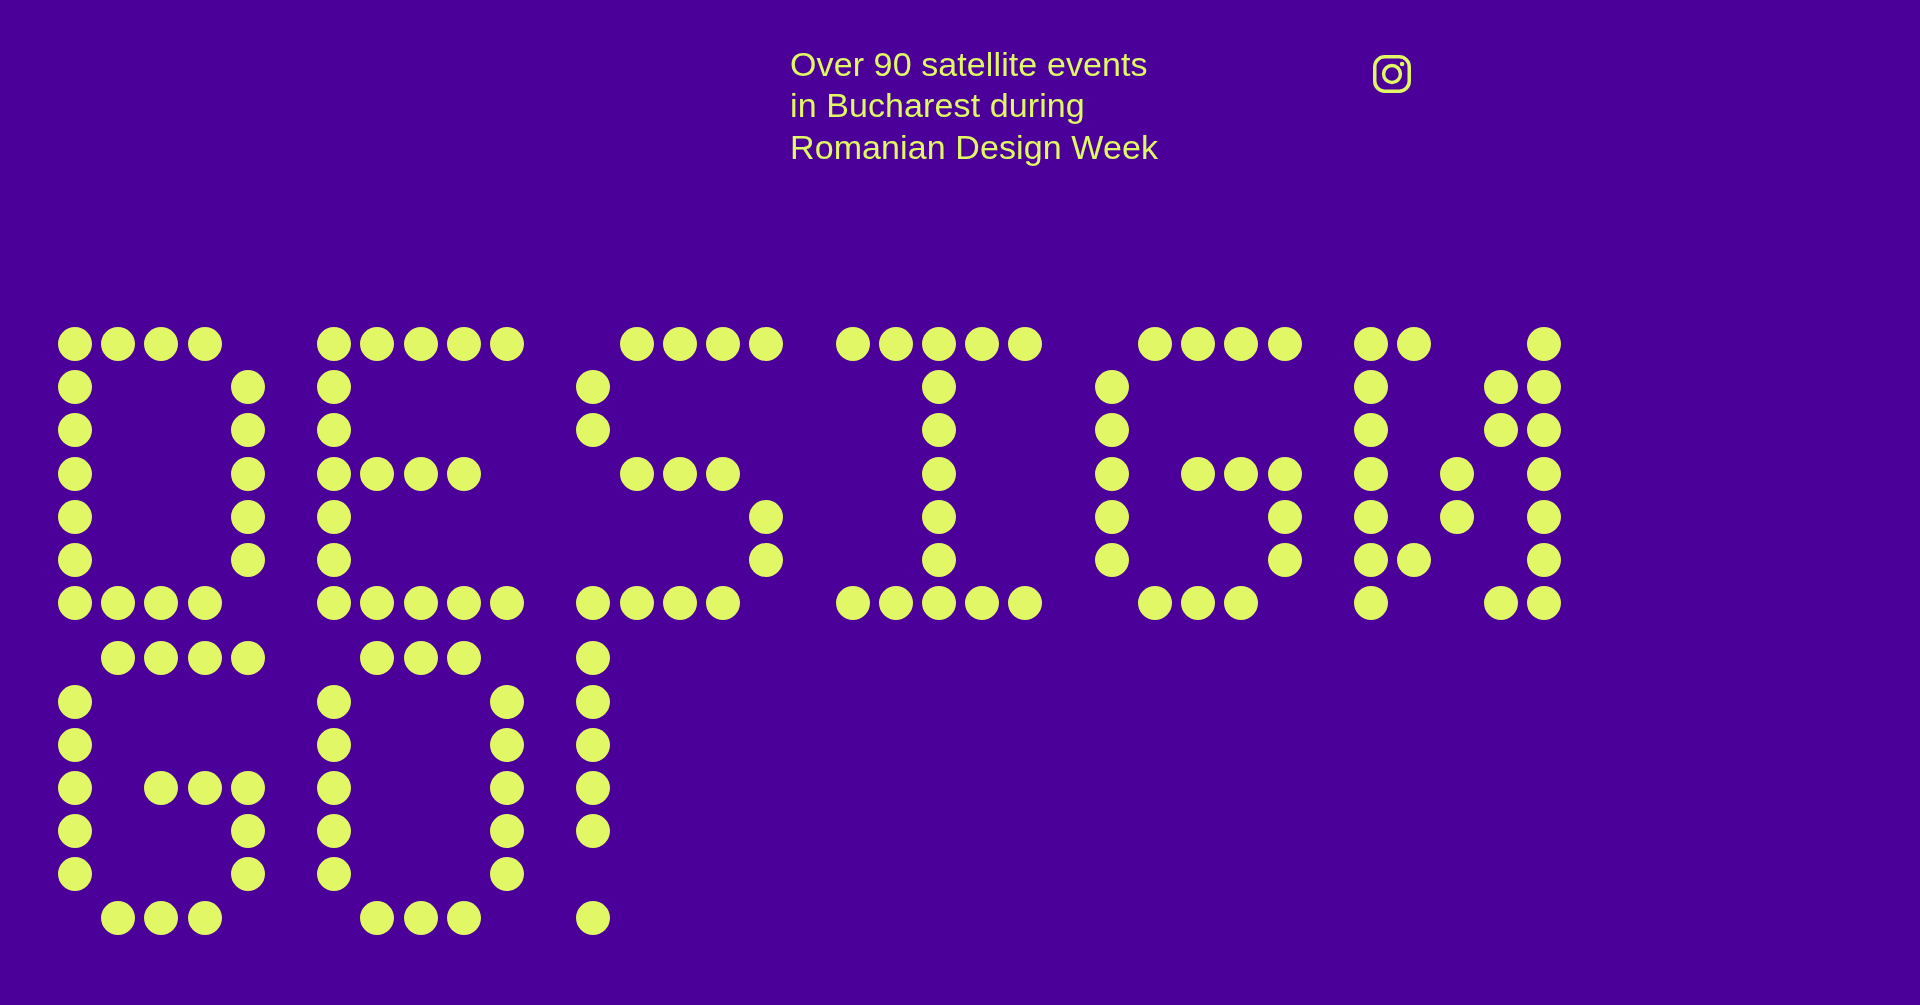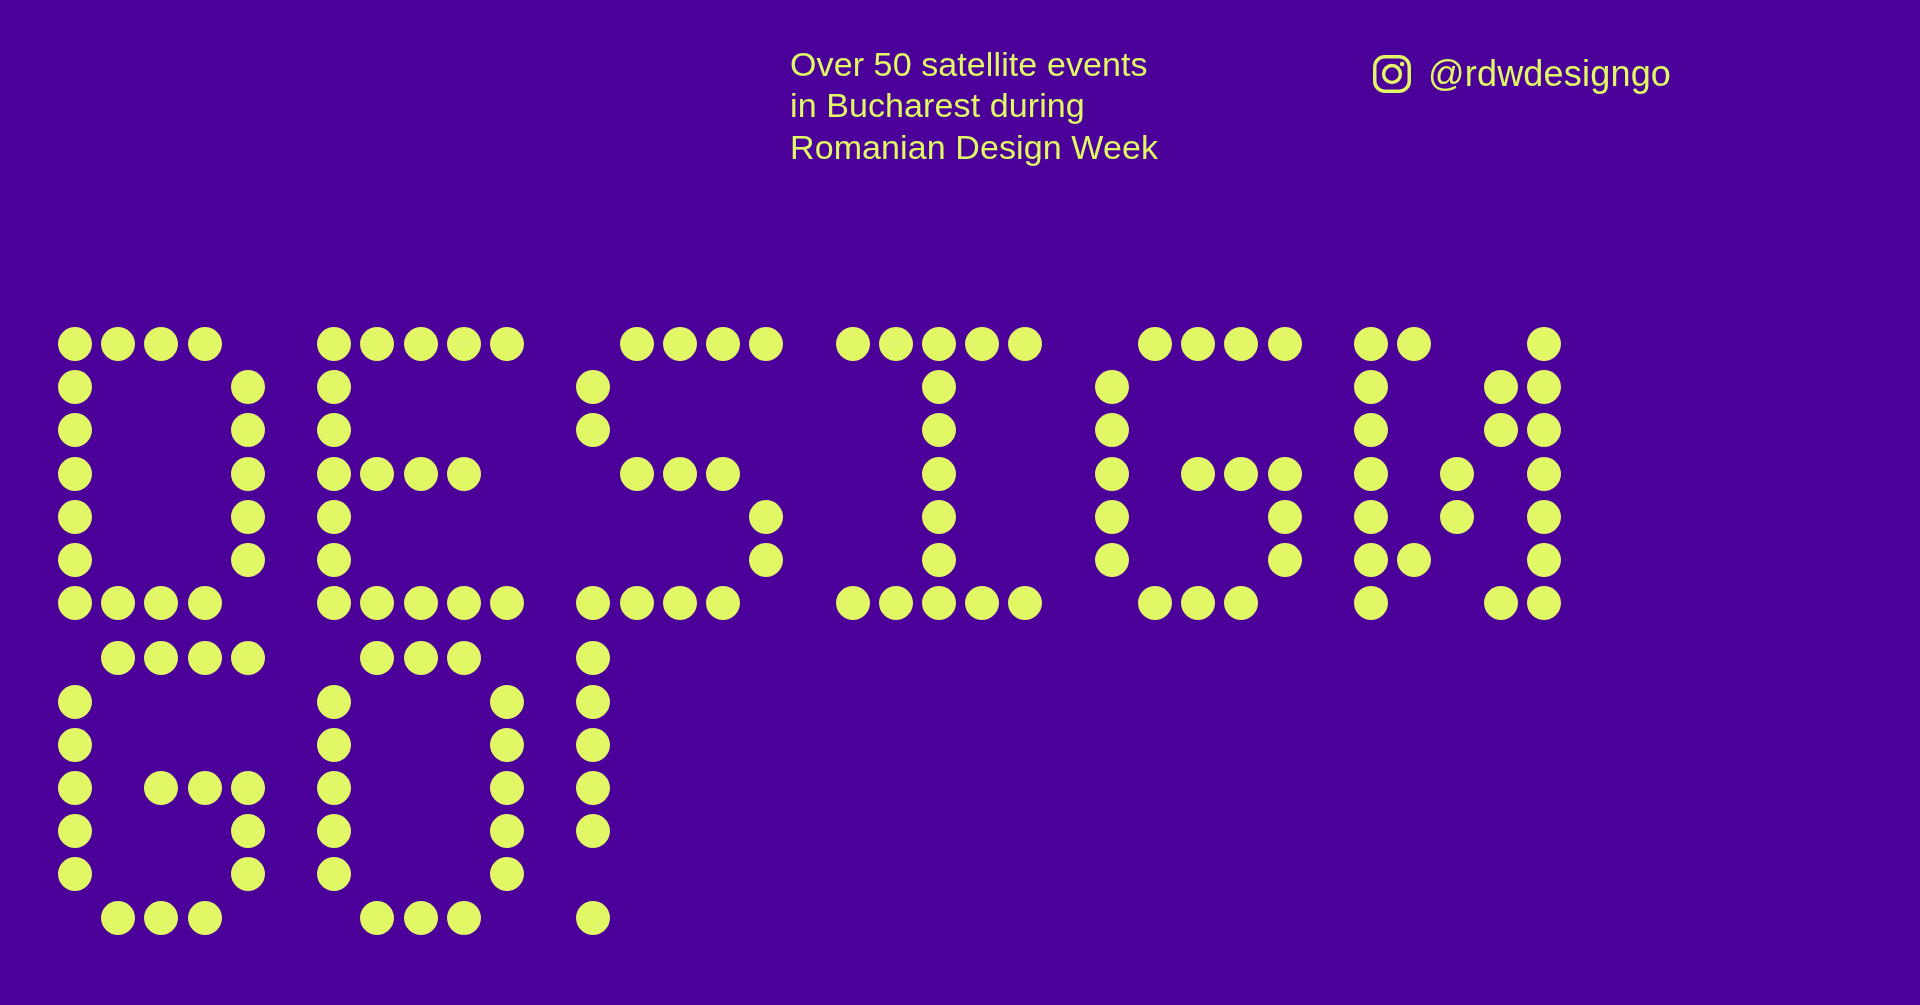--- a/index.html
+++ b/index.html
@@ -51,31 +51,30 @@
   
   #footer-logos {
     position: absolute;
     left: 0; top: 820px;
     width: 1920px; height: 185px;
   }
 </style>
 </head>
 <body>
 
-<div id="header-tagline">Over 50 satellite events
+<div id="header-tagline">Over 90 satellite events
 in Bucharest during
 Romanian Design Week</div>
 
 <div id="ig-handle-group">
   <svg id="ig-icon" viewBox="0 0 24 24" fill="none" stroke="#E2F765" stroke-width="1.9">
     <rect x="2.6" y="2.6" width="18.8" height="18.8" rx="5.4"></rect>
     <circle cx="12" cy="12" r="4.6"></circle>
     <circle cx="17.5" cy="6.5" r="1.25" fill="#E2F765" stroke="none"></circle>
   </svg>
-  <span id="ig-handle-text">@rdwdesigngo</span>
 </div>
 
 <div id="dot-headline">
   <div class="dot-row" id="dot-line-1">
       <div class="dot" style="left: 58px; top: 12px; width: 34px; height: 34px; background: rgb(226, 247, 101);"></div>
       <div class="dot" style="left: 101.2px; top: 12px; width: 34px; height: 34px; background: rgb(226, 247, 101);"></div>
       <div class="dot" style="left: 144.4px; top: 12px; width: 34px; height: 34px; background: rgb(226, 247, 101);"></div>
       <div class="dot" style="left: 187.6px; top: 12px; width: 34px; height: 34px; background: rgb(226, 247, 101);"></div>
       <div class="dot" style="left: 58px; top: 55.2px; width: 34px; height: 34px; background: rgb(226, 247, 101);"></div>
       <div class="dot" style="left: 230.8px; top: 55.2px; width: 34px; height: 34px; background: rgb(226, 247, 101);"></div>

